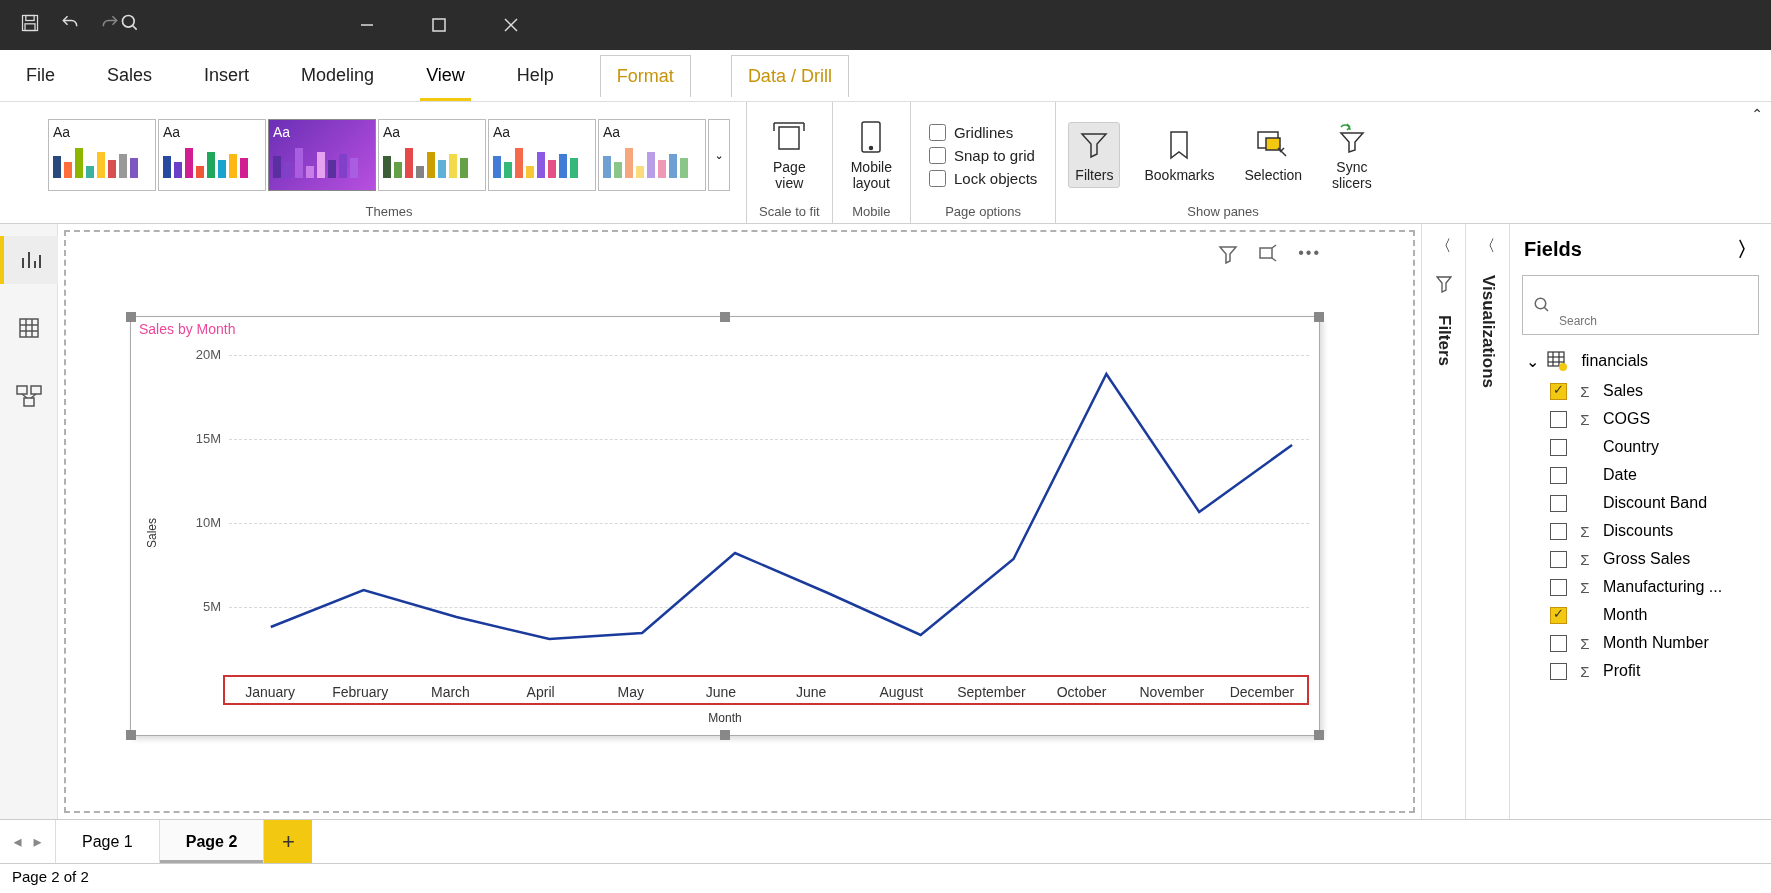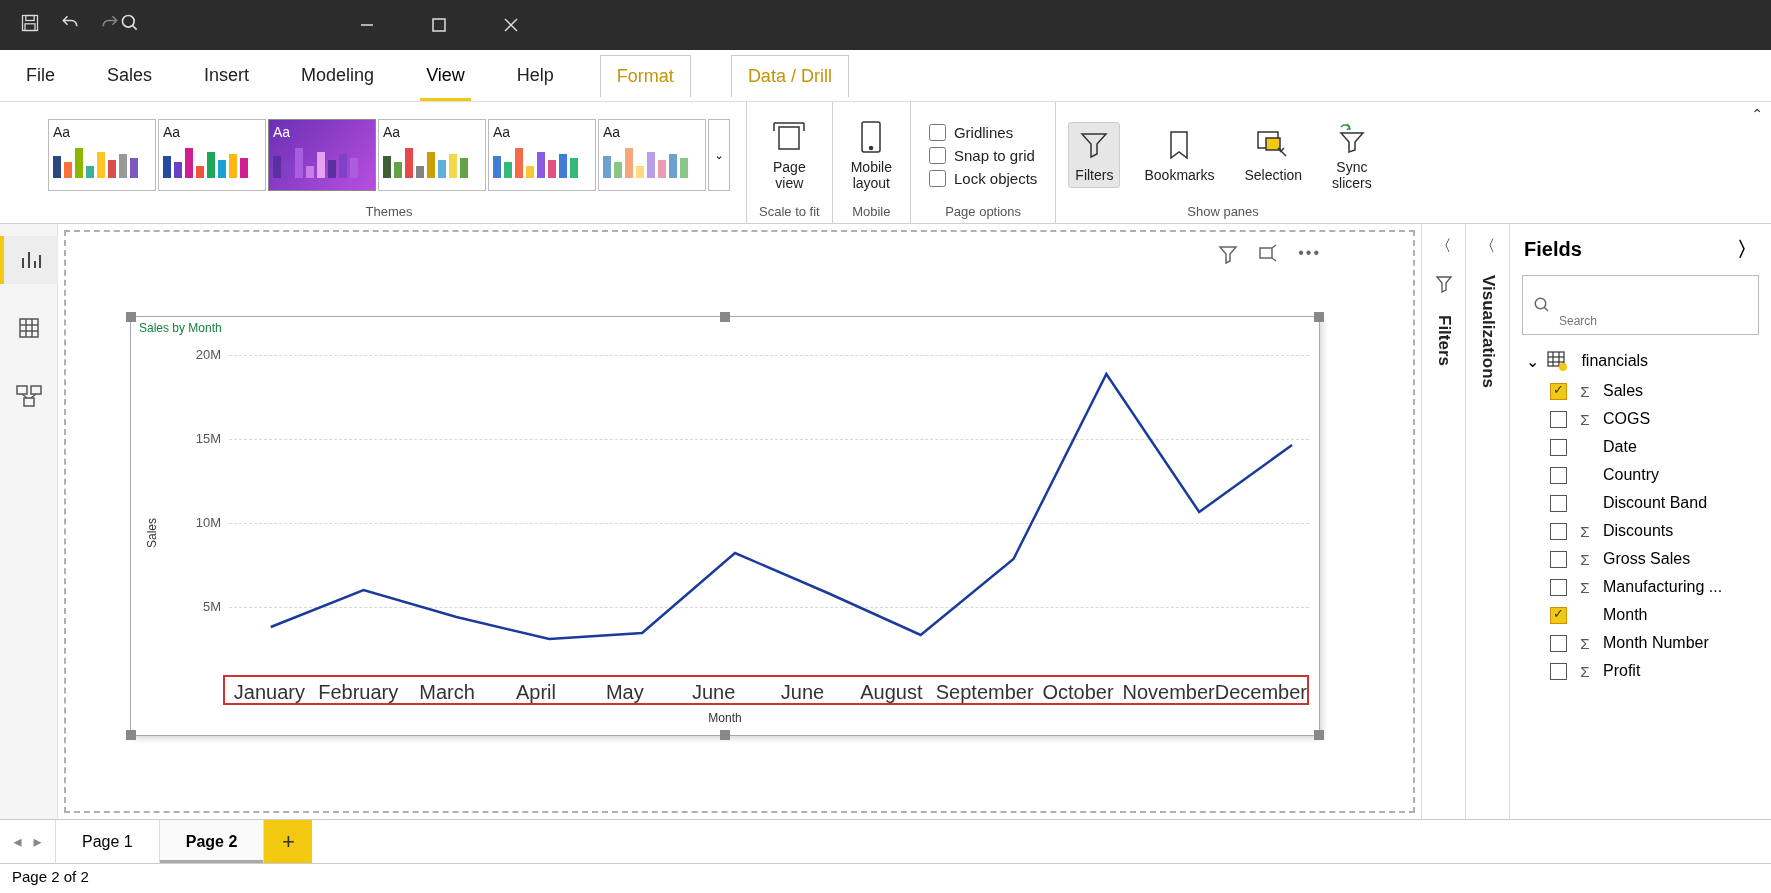--- a/index.html
+++ b/index.html
@@ -44,25 +44,25 @@
 
 .workspace { flex: 1; display: flex; min-height: 0; }
 .leftrail { width: 58px; background: #F5F5F5; display: flex; flex-direction: column; align-items: center; padding-top: 12px; gap: 20px; border-right: 1px solid #e0e0e0; }
 .leftrail .vbtn { width: 58px; height: 48px; display: flex; align-items: center; justify-content: center; }
 .leftrail .vbtn.active { border-left: 4px solid #F2C811; background: #EDEDED; }
 
 .canvas-area { flex: 1; position: relative; background: #fff; padding: 6px; }
 .canvas-border { position: absolute; inset: 6px; border: 2px dashed #b0b0b0; }
 .viz-toolbar { position: absolute; right: 100px; top: 20px; display: flex; gap: 20px; color: #555; }
 .viz-box { position: absolute; left: 72px; top: 92px; width: 1190px; height: 420px; border: 1px solid #aaa; background: #fff; box-shadow: 3px 3px 6px rgba(0,0,0,0.15); }
-.viz-title { font-size: 12px; color: #15803d; padding: 4px 8px; }
+.viz-title { font-size: 14px; color: #ec4899; padding: 4px 8px; }
 .handle { position: absolute; width: 10px; height: 10px; background: #888; }
 .chart-svg { position: absolute; left: 0; top: 20px; width: 100%; height: 360px; }
 .xaxis-box { position: absolute; left: 92px; right: 10px; bottom: 30px; height: 30px; border: 2px solid #CC3333; display: flex; }
-.xaxis-box span { flex: 1; text-align: center; font-size: 20px; color: #333; line-height: 30px; }
+.xaxis-box span { flex: 1; text-align: center; font-size: 14px; color: #333; line-height: 30px; }
 .xaxis-label { position: absolute; bottom: 10px; left: 50%; transform: translateX(-50%); font-size: 12px; color: #333; }
 .yaxis-label { position: absolute; top: 50%; left: 6px; transform: rotate(-90deg); font-size: 12px; color: #333; }
 .ytick { position: absolute; font-size: 13px; color: #555; right: calc(100% - 90px); }
 .gl { position: absolute; left: 98px; right: 10px; height: 0; border-top: 1px dashed #d8d8d8; }
 
 
 .collapsed-pane { width: 44px; border-left: 1px solid #ddd; display: flex; flex-direction: column; align-items: center; padding-top: 12px; gap: 18px; background: #fff; }
 .collapsed-pane .vtxt { writing-mode: vertical-rl; font-size: 17px; font-weight: 600; color: #222; }
 
 
@@ -457,26 +457,26 @@
             <span>Sales</span>
           </div>
           <div class="field-row">
             <span class="cb"></span>
             <span class="sigma">Σ</span>
             <span>COGS</span>
           </div>
           <div class="field-row">
             <span class="cb"></span>
             <span class="sigma"></span>
+            <span>Country</span>
+          </div>
+          <div class="field-row">
+            <span class="cb"></span>
+            <span class="sigma"></span>
             <span>Date</span>
-          </div>
-          <div class="field-row">
-            <span class="cb"></span>
-            <span class="sigma"></span>
-            <span>Country</span>
           </div>
           <div class="field-row">
             <span class="cb"></span>
             <span class="sigma"></span>
             <span>Discount Band</span>
           </div>
           <div class="field-row">
             <span class="cb"></span>
             <span class="sigma">Σ</span>
             <span>Discounts</span>

